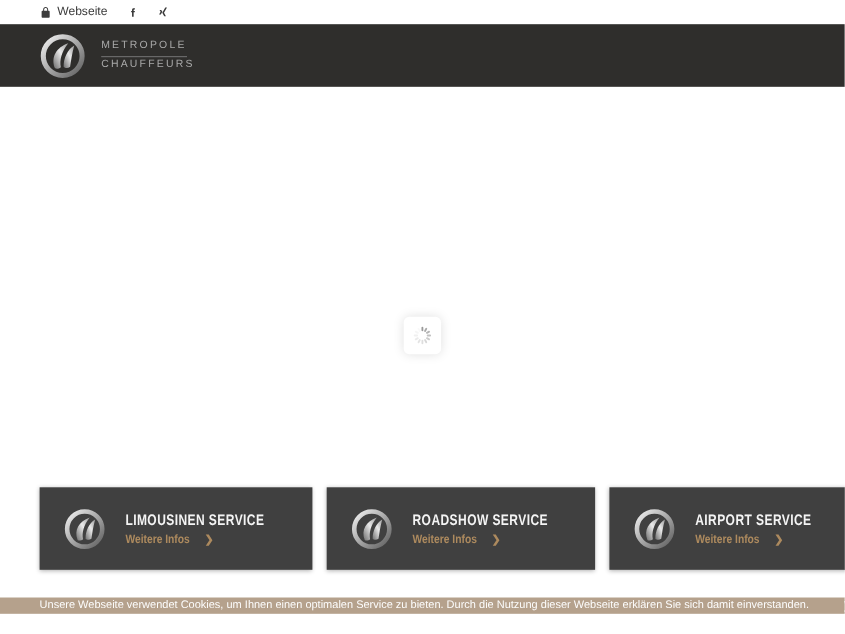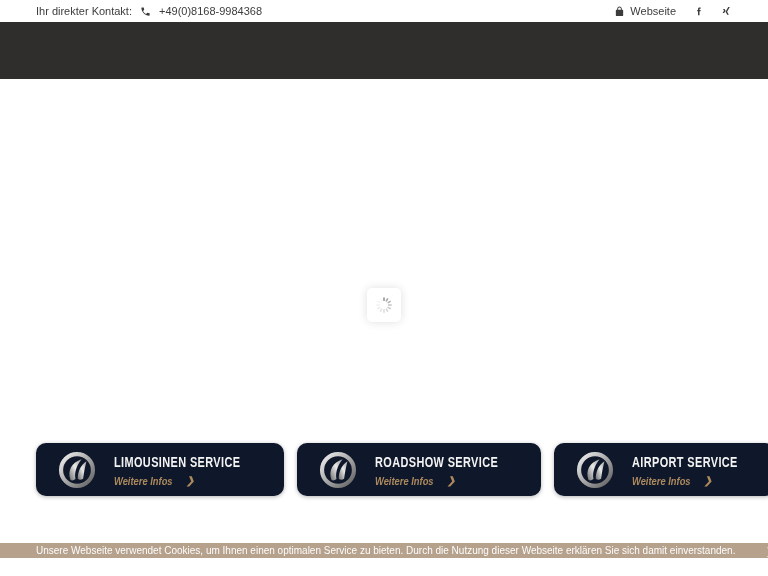--- a/index.html
+++ b/index.html
@@ -33,28 +33,28 @@
   .main { position:relative; height:464px; background:#ffffff; }
   .spinner-box { position:absolute; left:50%; top:209px; transform:translateX(-50%);
     width:34px; height:34px; background:#fff; border-radius:5px;
     box-shadow:0 0 10px rgba(0,0,0,0.13); display:flex; align-items:center; justify-content:center; }
   .spinner { width:18px; height:18px; animation:rot 1s steps(12) infinite; }
   @keyframes rot { to { transform:rotate(360deg); } }
 
   
   .services { position:absolute; left:0; right:0; top:364px; display:flex;
     gap:13px; padding:0 36px; }
-  .card { flex:1; height:53px; background:#0f172a; display:flex; align-items:center;
-    padding:0 8px 0 22px; box-shadow:0 1px 4px rgba(0,0,0,0.3); cursor:pointer;border-radius:10px; }
+  .card { flex:1; height:75px; background:#404040; display:flex; align-items:center;
+    padding:0 8px 0 22px; box-shadow:0 1px 4px rgba(0,0,0,0.3); cursor:pointer; }
   .card .logo { margin-right:18px; flex:none; }
   .card-title { display:inline-block; color:#f4f4f4; font-size:14px; font-weight:bold;
     letter-spacing:0.5px; transform:scaleX(0.78); transform-origin:left center;
     white-space:nowrap; margin-bottom:5px; }
   .card-link { display:flex; align-items:center; gap:5px; color:#ad8a5e;
-    font-size:11px; font-weight:bold;font-style:italic; }
+    font-size:11px; font-weight:bold; }
   .card-link .lbl { display:inline-block; transform:scaleX(0.85); transform-origin:left center; white-space:nowrap; }
   .chev { font-size:10px; font-weight:bold; margin-left:-2px; }
 
   
   .cookiebar { height:15px; background:#b5a18c; display:flex; align-items:center;
     padding:0 36px; gap:32px; }
   .cookie-msg { color:#fdfdfd; font-size:10px; white-space:nowrap; }
   .cookie-more { color:#ffffff; font-size:10.5px; font-weight:bold;
     text-decoration:underline; white-space:nowrap; cursor:pointer; }
 </style>
@@ -70,46 +70,50 @@
     </linearGradient>
     <linearGradient id="bladeGrad" x1="0" y1="1" x2="1" y2="0">
       <stop offset="0" stop-color="#6e6e6e"></stop>
       <stop offset="0.55" stop-color="#e9e9e9"></stop>
       <stop offset="1" stop-color="#9b9b9b"></stop>
     </linearGradient>
   </defs>
 </svg>
 
 <div class="topbar">
-  <div class="topbar-left">
-    <span>Ihr direkter Kontakt:</span>
-    <svg class="tb-icon" viewBox="0 0 24 24">
-      <path d="M6.62 10.79c1.44 2.83 3.76 5.14 6.59 6.59l2.2-2.21c.27-.27.67-.36 1.02-.24 1.12.37 2.33.57 3.57.57.55 0 1 .45 1 1V20c0 .55-.45 1-1 1-9.39 0-17-7.61-17-17 0-.55.45-1 1-1h3.5c.55 0 1 .45 1 1 0 1.25.2 2.45.57 3.57.11.35.03.74-.25 1.02l-2.2 2.2z"></path>
-    </svg>
-    <span>+49(0)8168-9984368</span>
-  </div>
   <div class="topbar-right">
     <span class="login">
       <svg class="tb-icon" viewBox="0 0 24 24">
         <path d="M18 8h-1V6c0-2.76-2.24-5-5-5S7 3.24 7 6v2H6c-1.1 0-2 .9-2 2v10c0 1.1.9 2 2 2h12c1.1 0 2-.9 2-2V10c0-1.1-.9-2-2-2zM9 6c0-1.66 1.34-3 3-3s3 1.34 3 3v2H9V6z"></path>
       </svg>
       <span>Webseite</span>
     </span>
     <span class="social">
       <svg viewBox="0 0 24 24">
         <path d="M14.5 8.5H12V7c0-.8.3-1.1 1.2-1.1h1.3V3.2h-2.4c-2.2 0-3.3 1.3-3.3 3.5v1.8H7v2.7h1.8V20h3.2v-8.8h2.2l.3-2.7z"></path>
       </svg>
       <svg viewBox="0 0 24 24">
         <path d="M4.4 6.5l2.2 3.7-3.1 5.3h3.4l3.1-5.3-2.2-3.7H4.4zM15.8 2L9.9 12.3 13.7 19h3.4l-3.8-6.7L19.2 2h-3.4z"></path>
       </svg>
     </span>
   </div>
 </div>
 
 <div class="navbar">
+  <div class="brand">
+    <svg class="logo" width="42" height="42" viewBox="0 0 100 100">
+      <circle cx="50" cy="50" r="42" fill="none" stroke="url(#ringGrad)" stroke-width="11"></circle>
+      <path d="M33 76 C24 52 36 31 62 22 C47 41 43 59 46 74 C41 78 36 78 33 76 Z" fill="url(#bladeGrad)"></path>
+      <path d="M52 73 C52 54 60 36 75 27 C70 45 68 61 66 73 C61 77 55 76 52 73 Z" fill="url(#bladeGrad)"></path>
+    </svg>
+    <div class="brand-text">
+      <span class="l1">METROPOLE</span><br>
+      <span class="l2">CHAUFFEURS</span>
+    </div>
+  </div>
 </div>
 
 <div class="main">
 
   <div class="spinner-box">
     <svg class="spinner" viewBox="0 0 32 32">
       <g fill="#9a9a9a">
         <rect x="14.5" y="2" width="3" height="7" rx="1.5" opacity="1"></rect>
         <rect x="14.5" y="2" width="3" height="7" rx="1.5" opacity="0.85" transform="rotate(30 16 16)"></rect>
         <rect x="14.5" y="2" width="3" height="7" rx="1.5" opacity="0.72" transform="rotate(60 16 16)"></rect>

